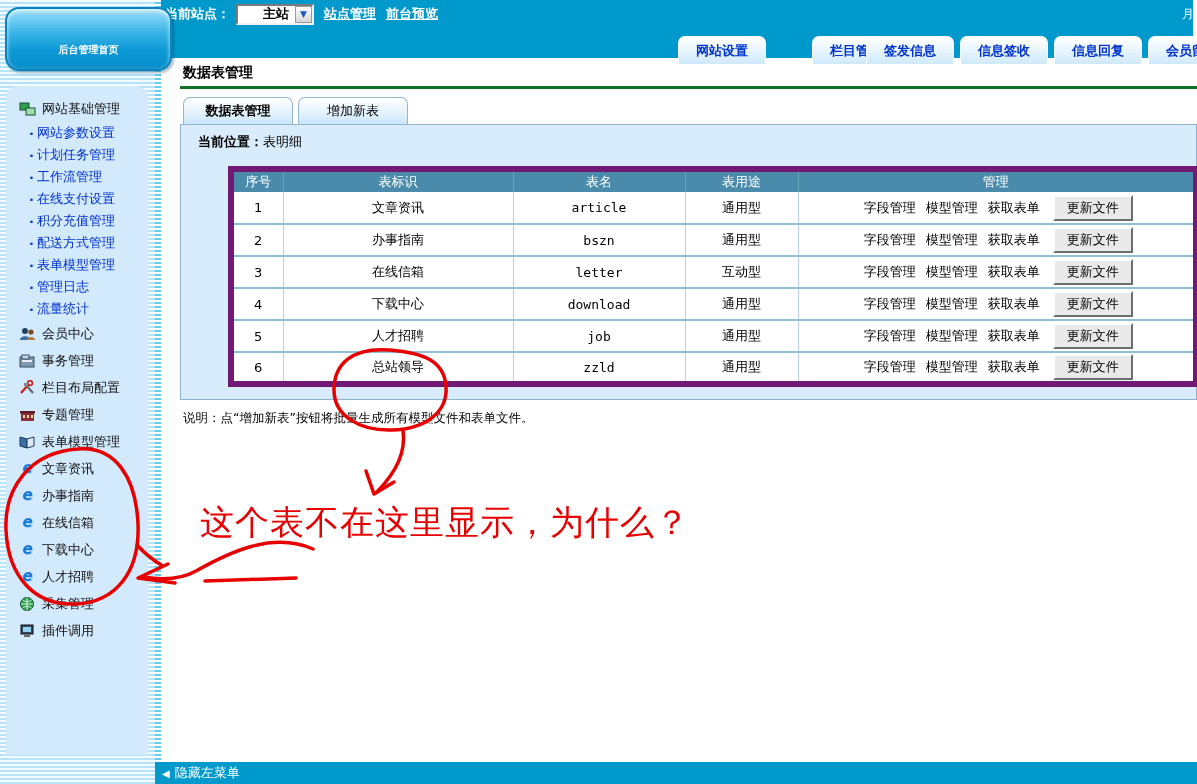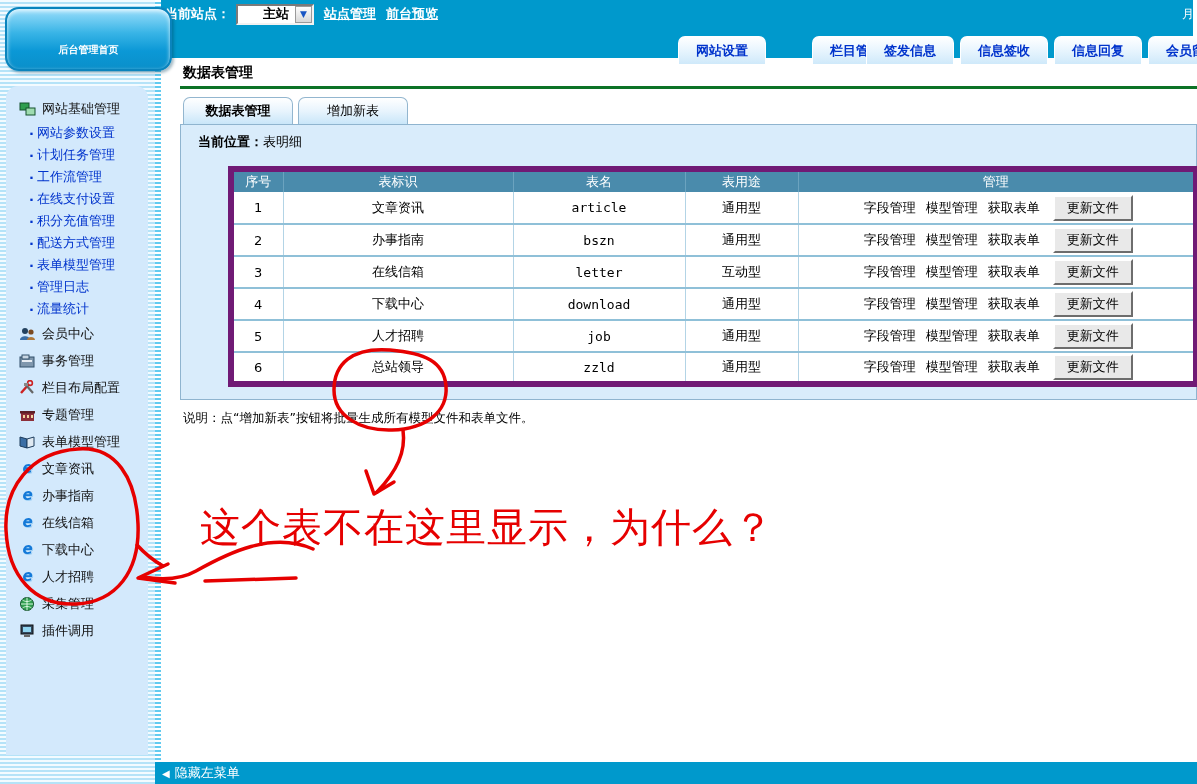--- a/index.html
+++ b/index.html
@@ -59,21 +59,21 @@
   .mgmt-cell { white-space:nowrap; }
   .mgmt-link { display:inline-block; margin:0 5px; color:#000; cursor:pointer; }
   .update-btn { display:inline-block; margin-left:8px; padding:2px 12px; background:#e9e9e9; color:#000; font-size:13px;
     border:2px solid; border-color:#ffffff #6d6d6d #6d6d6d #ffffff; cursor:pointer; }
   .note-line { position:absolute; left:183px; top:410px; font-size:12.5px; color:#000; z-index:3; }
   
   .bottombar { position:absolute; left:155px; top:762px; width:1042px; height:22px; background:#0099cc; color:#fff; display:flex; align-items:center; padding-left:7px; gap:5px; z-index:3; cursor:pointer; }
   .bottombar .tri { font-size:10px; }
   
   .anno-svg { position:absolute; left:0; top:0; width:1197px; height:784px; z-index:9; pointer-events:none; }
-  .anno-text { position:absolute; left:200px; top:500px; font-size:40px; color:#e60000; letter-spacing:1px; z-index:9; pointer-events:none; white-space:nowrap; }
+  .anno-text { position:absolute; left:200px; top:500px; font-size:34px; color:#e60000; letter-spacing:1px; z-index:9; pointer-events:none; white-space:nowrap; }
 </style>
 </head>
 <body>
 
 <div class="main-bg"></div>
 
 <div class="topbar">
   <div class="site-row">
     <span>当前站点：</span>
     <span class="site-select">

